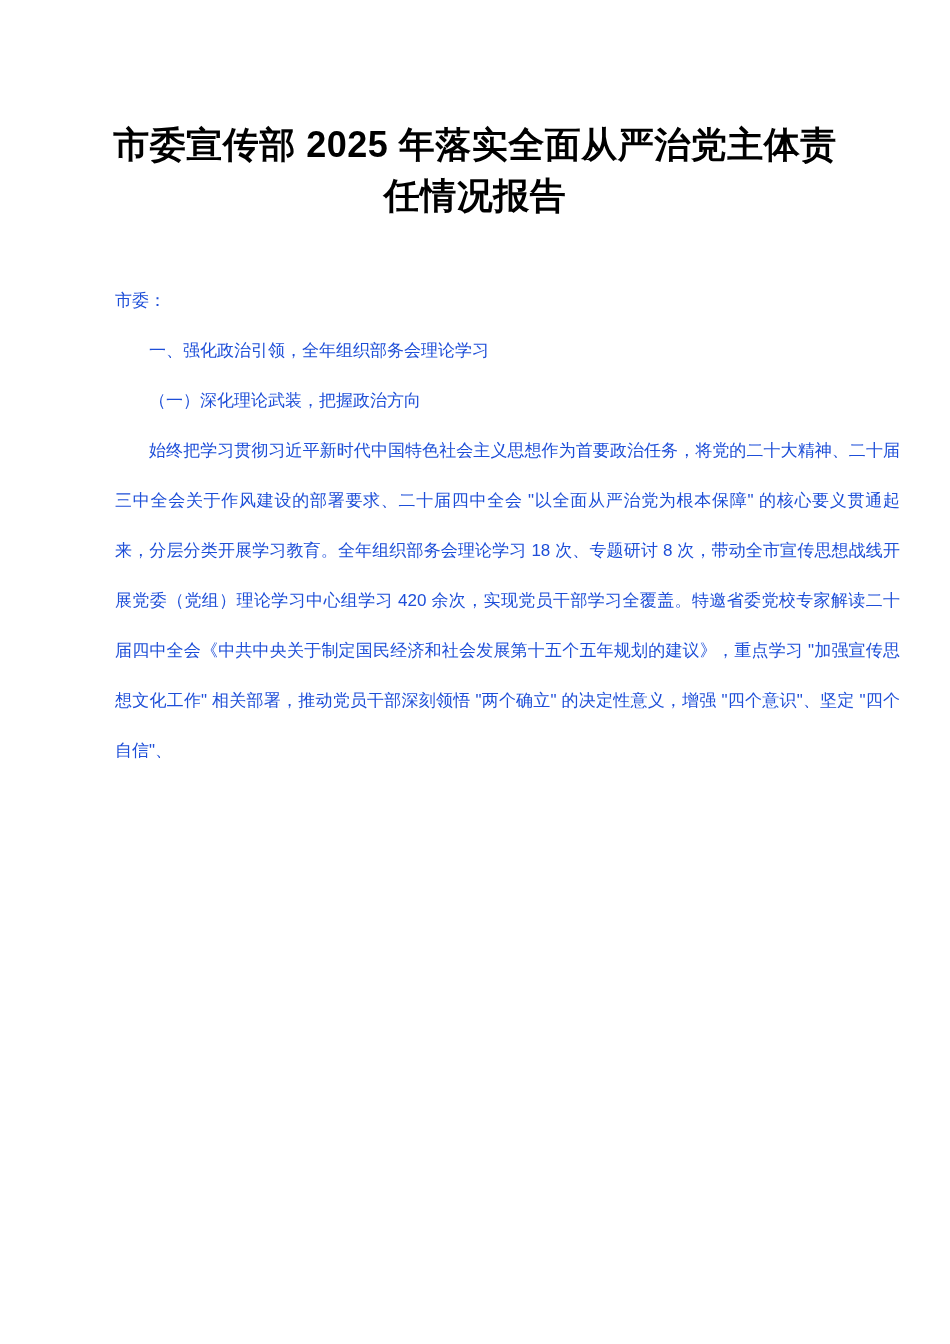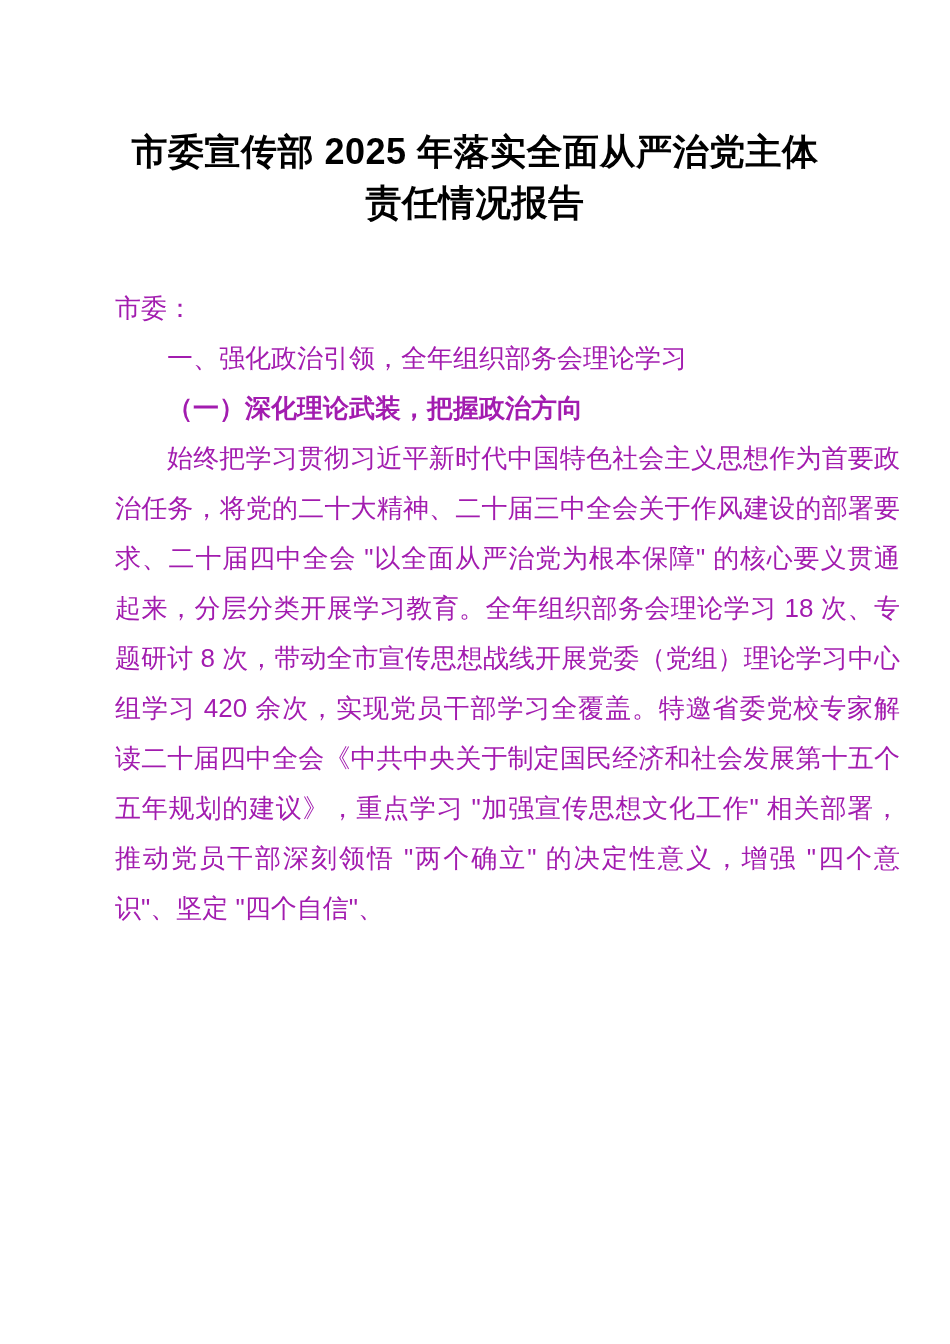--- a/index.html
+++ b/index.html
@@ -10,46 +10,46 @@
   .page {
     position: relative;
     width: 950px;
     height: 1344px;
     background: #ffffff;
     color: #000000;
     overflow: hidden;
     font-family: "Liberation Sans", sans-serif;
   }
   .doc-title {
-    margin: 11px;
+    margin: 4px;
     padding: 115px 105px 0 105px;
     text-align: center;
     font-size: 36px;
     font-weight: 700;
     line-height: 51px;
     letter-spacing: 0.5px;
     color: #000000;
   }
   .doc-body {
     margin-top: 55px;
     padding: 0 50px 0 115px;
-    font-size: 26px;
+    font-size: 17px;
     line-height: 50px;
     text-align: justify;
     text-justify: inter-ideograph;
-    color: #a21caf;
+    color: #1d4ed8;
   }
   .doc-body p {
     margin: 0;
   }
   .indent {
     text-indent: 2em;
   }
   .bold {
-    font-weight: 700;
+    font-weight: 400;
   }
 </style>
 </head>
 <body>
 
 <div class="page">
   <h1 class="doc-title">市委宣传部 2025 年落实全面从严治党主体责任情况报告</h1>
 
   <div class="doc-body">
     <p class="salutation">市委：</p>

